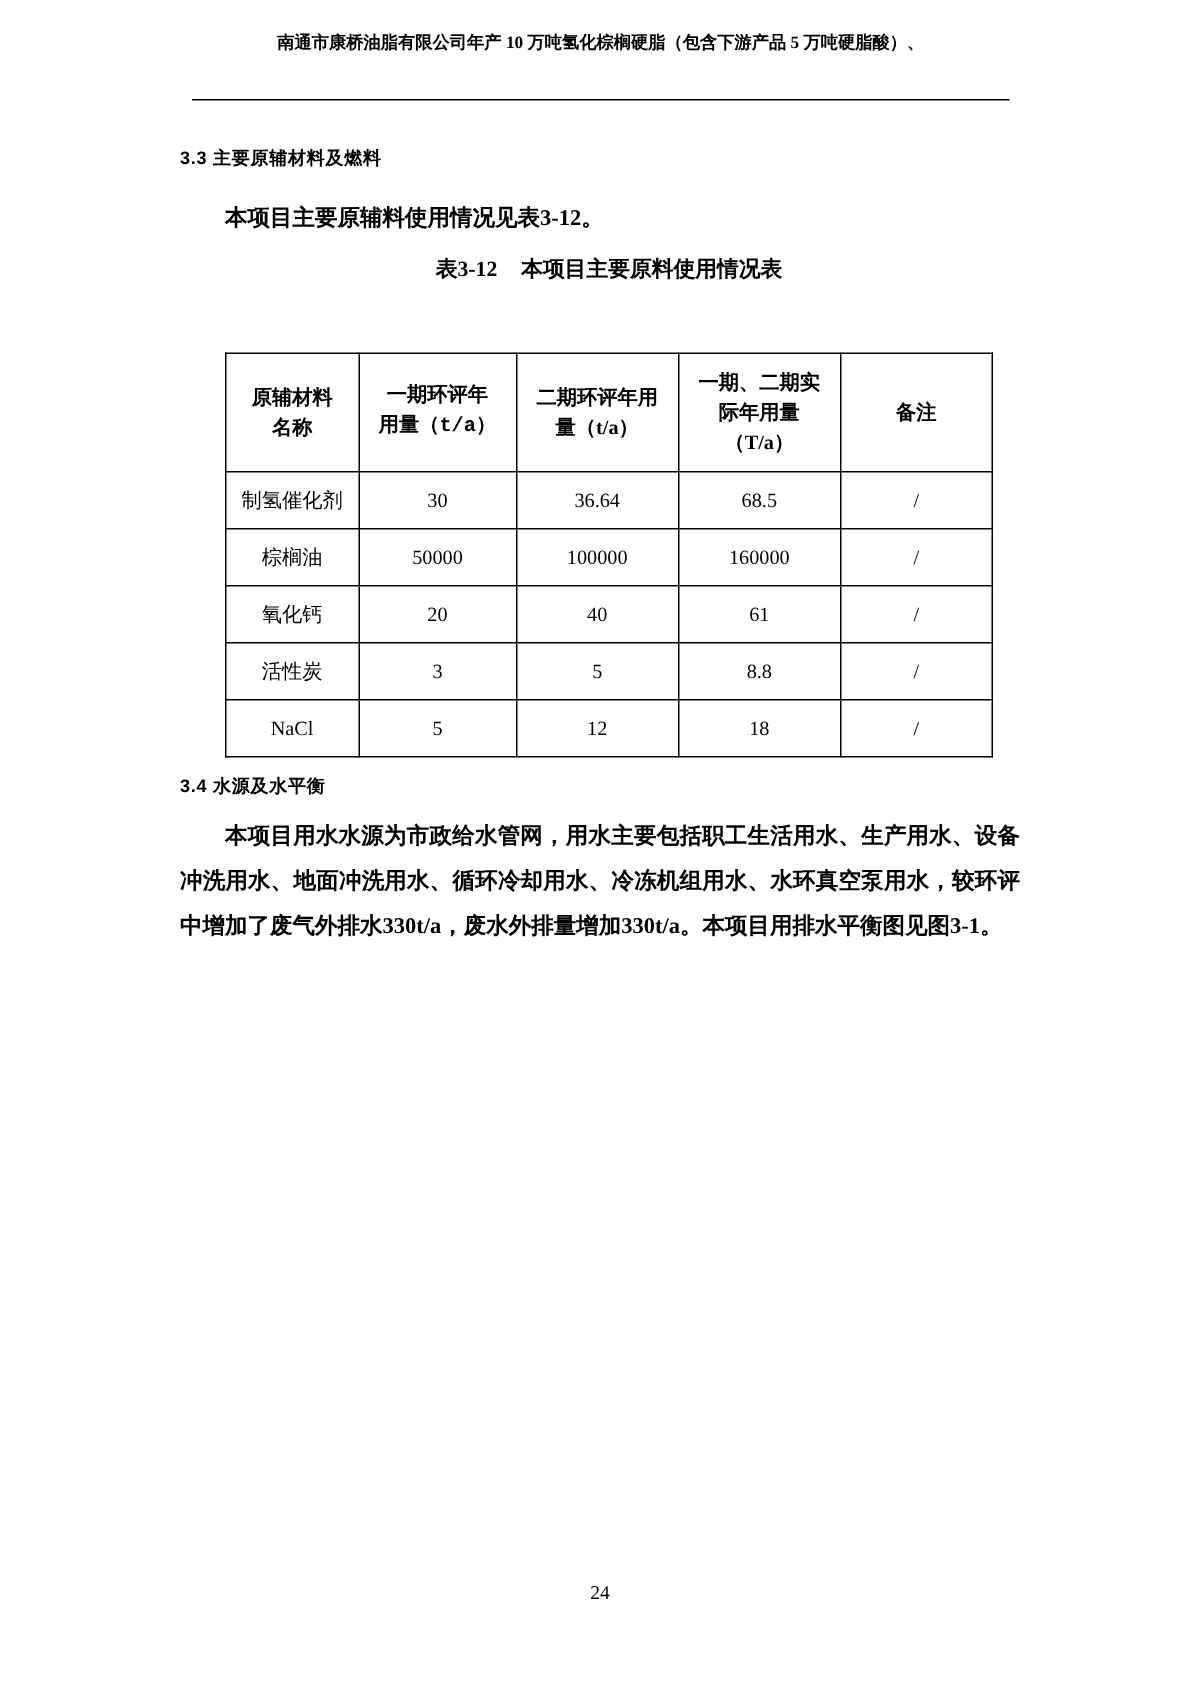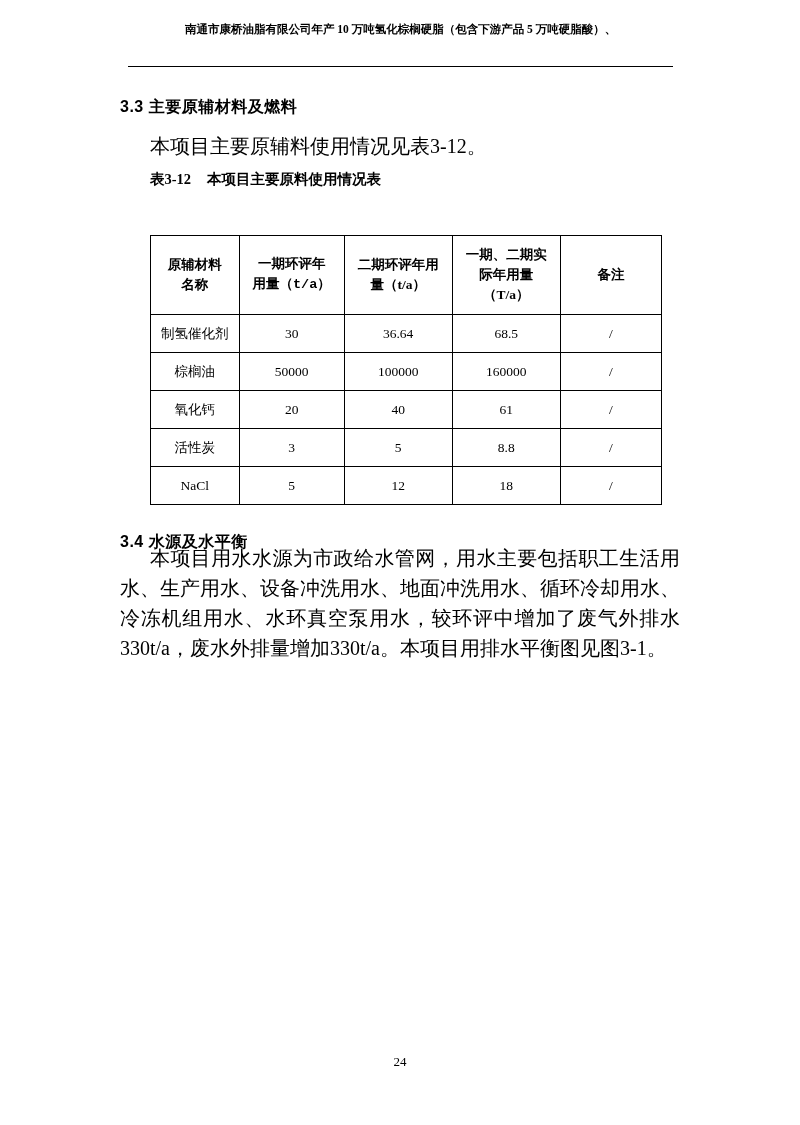--- a/index.html
+++ b/index.html
@@ -44,48 +44,50 @@
     top: 66px;
     left: 128px;
     width: 545px;
     border-bottom: 1px solid #000;
   }
 
   
   .h2 {
     position: absolute;
     left: 120px;
-    font-size: 16px;
+    font-size: 12px;
     font-weight: bold;
     letter-spacing: 0.5px;
     font-family: "Liberation Sans", sans-serif;
   }
   #sec33 { top: 97px; }
-  #sec34 { top: 532px; text-align: center; }
+  #sec34 { top: 516px; text-align: center; }
 
   
   .para {
     position: absolute;
     left: 120px;
     width: 560px;
-    font-size: 20px;
+    font-size: 15px;
     line-height: 30px;
     text-align: justify;
     text-justify: inter-ideograph;
     text-indent: 30px;
+    font-weight: bold;
   }
   #para1 { top: 131px; }
   #para2 { top: 543px; }
 
   
   .table-caption {
     position: absolute;
     top: 170px;
     left: 150px;
     width: 512px;
+    text-align: center;
     font-size: 14.5px;
     font-weight: bold;
     font-family: "Liberation Serif", "DejaVu Serif", serif;
   }
   .table-caption .gap { display: inline-block; width: 16px; }
 
   
   .tbl-wrap {
     position: absolute;
     top: 198px;

